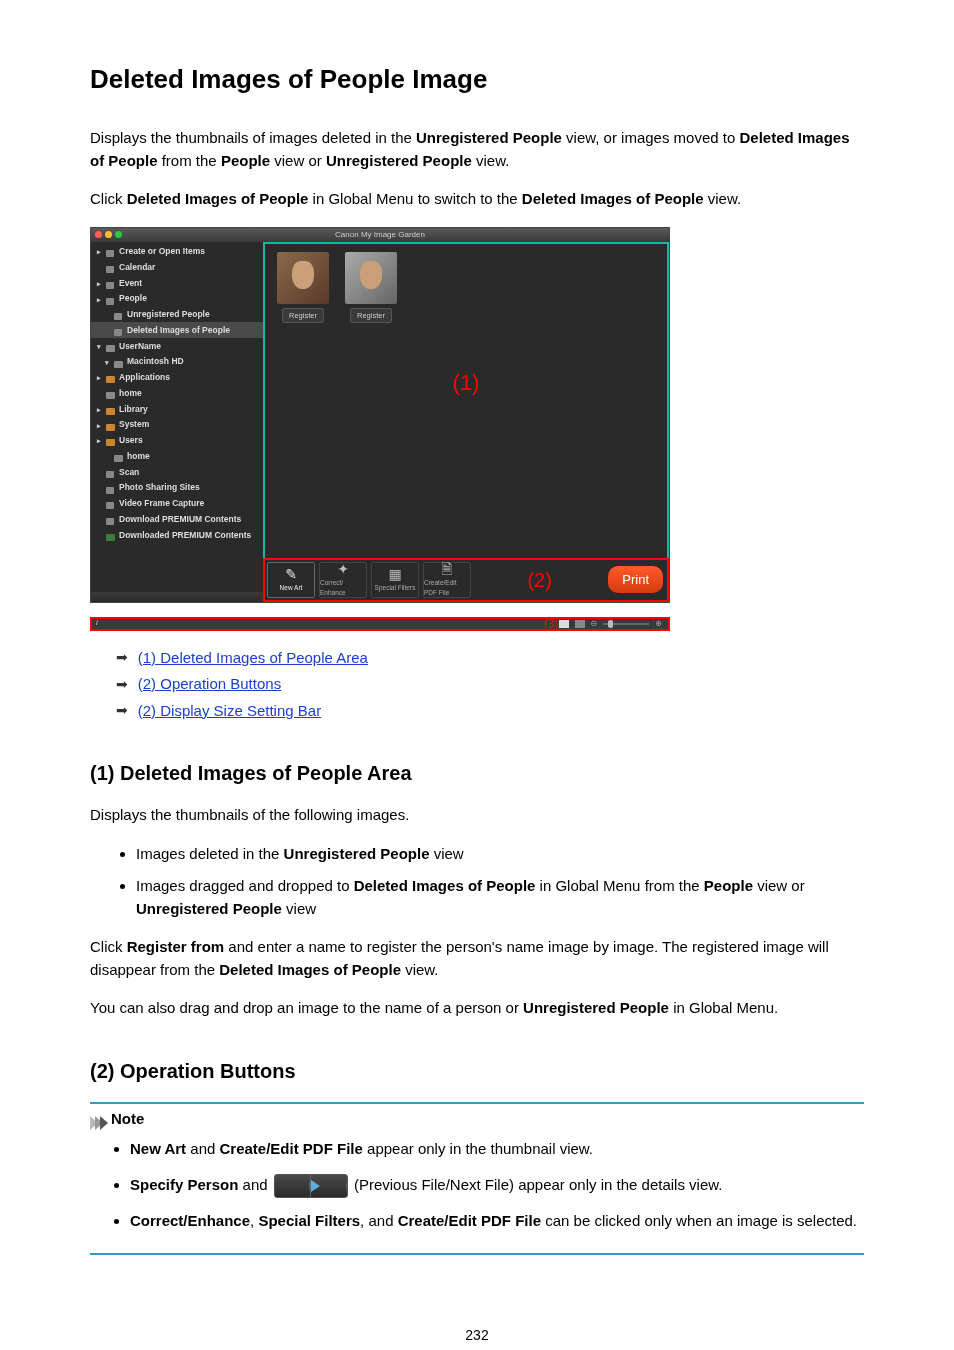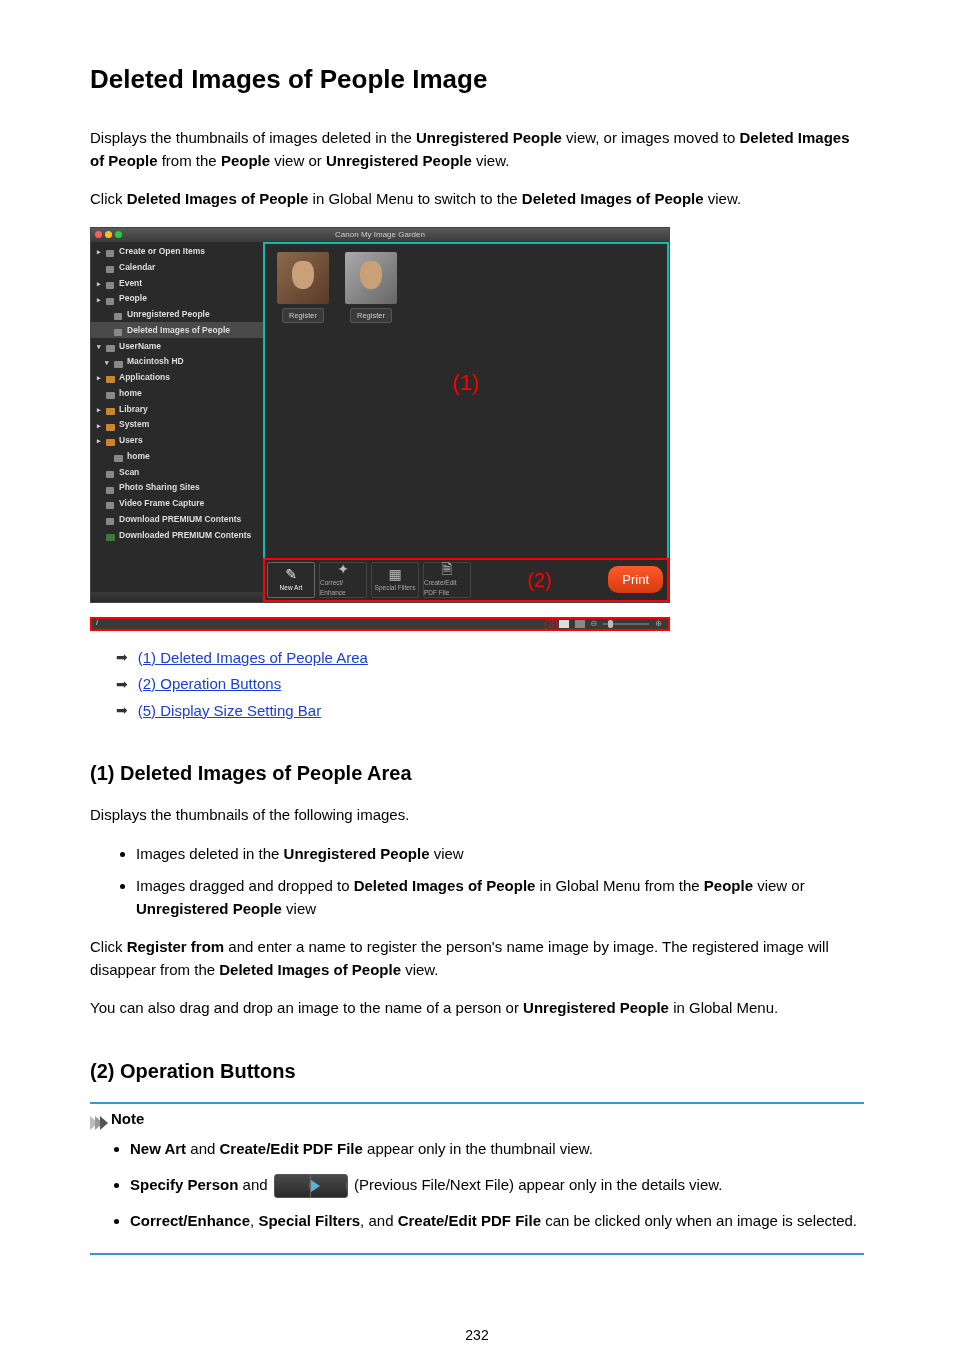--- a/index.html
+++ b/index.html
@@ -446,21 +446,21 @@
 <div class="link-row">
   <span class="link-arrow">➡</span>
   <a href="#">(1) Deleted Images of People Area</a>
 </div>
 <div class="link-row">
   <span class="link-arrow">➡</span>
   <a href="#">(2) Operation Buttons</a>
 </div>
 <div class="link-row">
   <span class="link-arrow">➡</span>
-  <a href="#">(5) Display Size Setting Bar</a>
+  <a href="#">(2) Display Size Setting Bar</a>
 </div>
 
 <h2>(1) Deleted Images of People Area</h2>
 <p>Displays the thumbnails of the following images.</p>
 <ul class="body-ul">
   <li><span>Images deleted in the </span><span class="b">Unregistered People</span><span> view</span></li>
   <li><span>Images dragged and dropped to </span><span class="b">Deleted Images of People</span><span> in Global Menu from the </span><span class="b">People</span><span> view or </span><span class="b">Unregistered People</span><span> view</span></li>
 </ul>
 <p><span>Click </span><span class="b">Register from</span><span> and enter a name to register the person's name image by image. The registered image will disappear from the </span><span class="b">Deleted Images of People</span><span> view.</span></p>
 <p><span>You can also drag and drop an image to the name of a person or </span><span class="b">Unregistered People</span><span> in Global Menu.</span></p>

